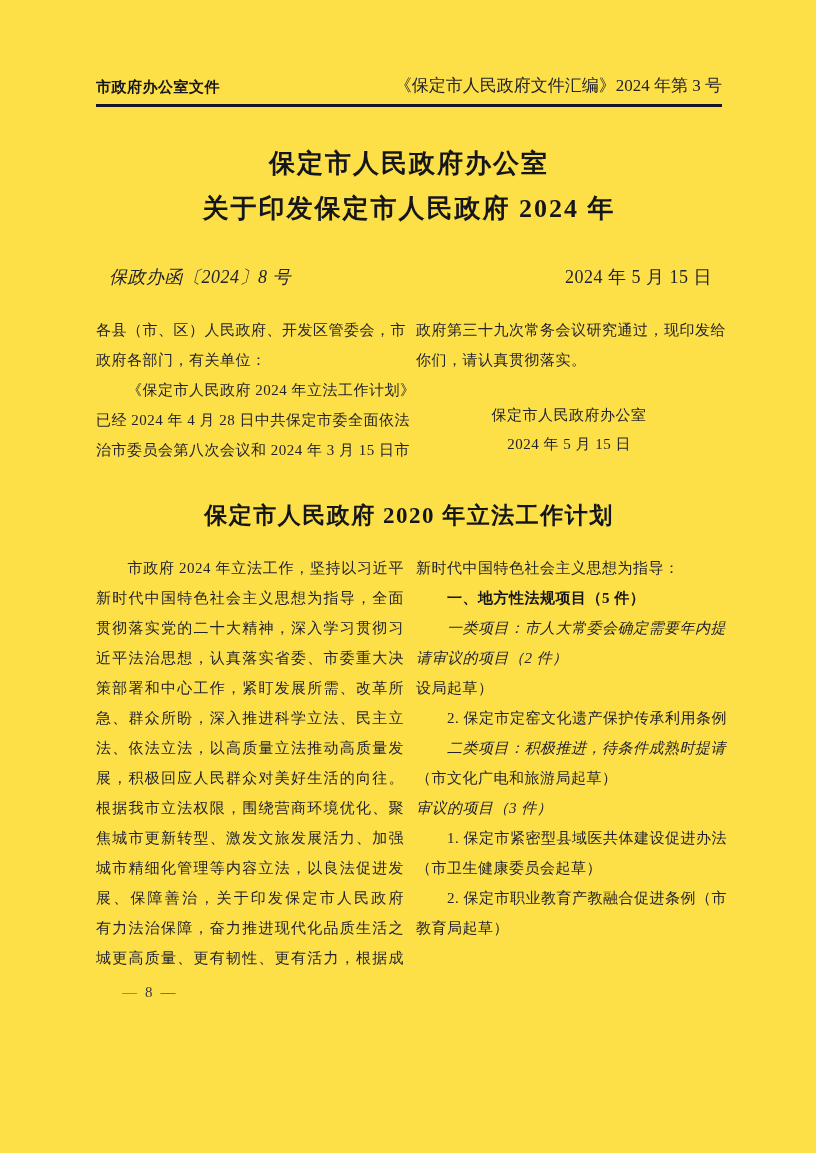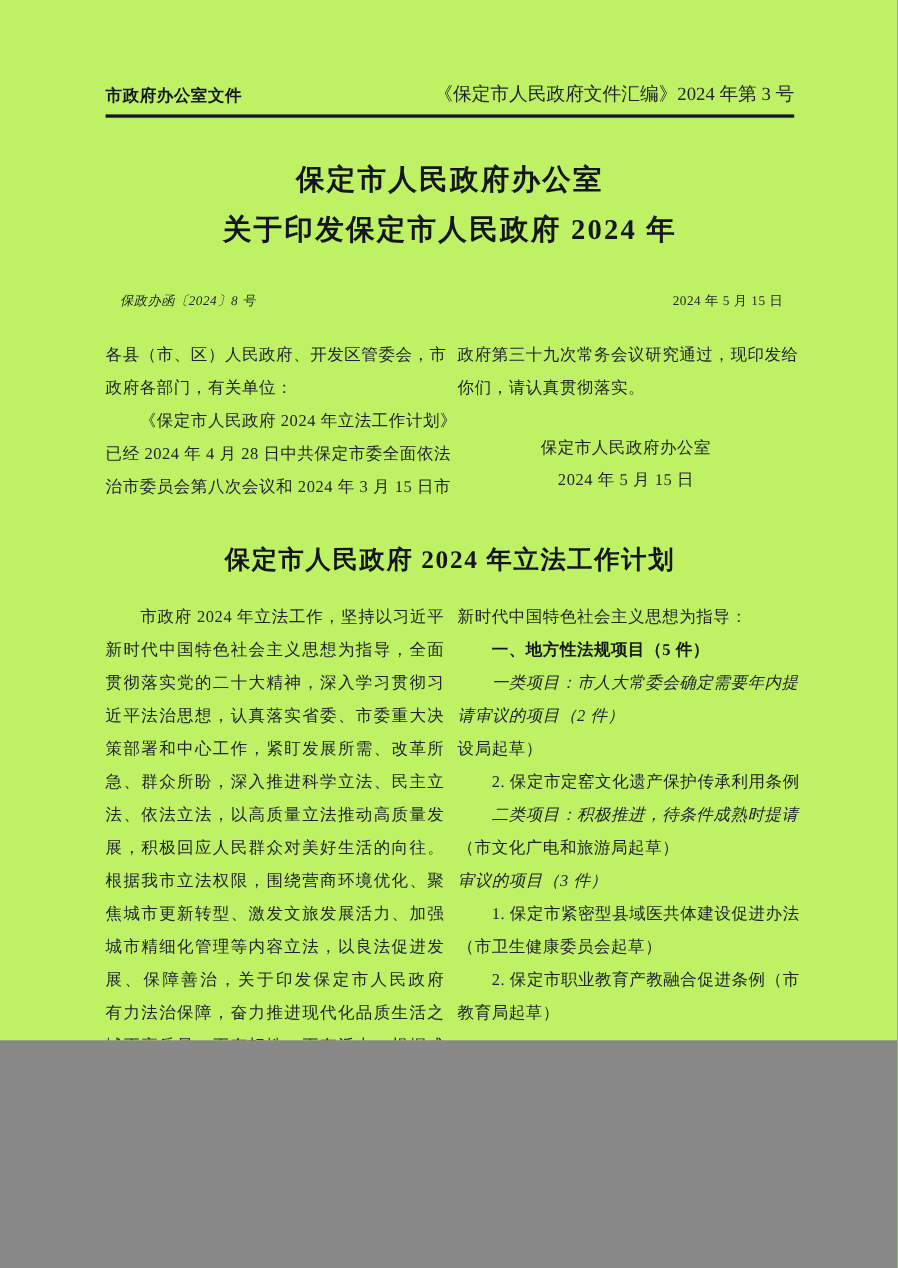--- a/index.html
+++ b/index.html
@@ -1,19 +1,19 @@
 <!DOCTYPE html>
 <html><head>
 <meta charset="utf-8">
 <style>
   html,body{margin:0;padding:0;background:#888;}
   .page{
     position:relative;
-    width:816px;height:946px;
-    background:#bef264;
+    width:816px;height:1153px;
+    background:#fde047;
     font-family:"Liberation Serif","DejaVu Serif",serif;
     color:#23232e;
     overflow:hidden;
     box-sizing:border-box;
   }
   .content{padding:0 94px 0 96px;box-sizing:border-box;}
 
   
   .hdr{
     margin-top:74px;
@@ -32,21 +32,21 @@
     margin-top:34px;
     text-align:center;
     font-size:26px;font-weight:bold;color:#15151c;
     line-height:45px;letter-spacing:2px;
   }
 
   
   .meta{
     margin-top:34px;
     display:flex;justify-content:space-between;
-    font-size:12px;letter-spacing:.5px;
+    font-size:18px;letter-spacing:.5px;
   }
   .meta .num{padding-left:13px;font-style:italic;}
   .meta .date{padding-right:10px;}
 
   
   .cols{display:flex;justify-content:space-between;}
   .col{width:307px;}
   .col-l{width:308px;}
   .col-r{width:306px;}
   .notice-cols{margin-top:26px;}
@@ -119,21 +119,21 @@
             <div class="bodyline full">政府第三十九次常务会议研究通过，现印发给</div>
             <div class="bodyline">你们，请认真贯彻落实。</div>
           </div>
         <div class="sig-block">
           <div class="sig-line">保定市人民政府办公室</div>
           <div class="sig-line">2024 年 5 月 15 日</div>
         </div>
       </div>
     </div>
 
-    <div class="plan-title">保定市人民政府 2024 年立法工作计划</div>
+    <div class="plan-title">保定市人民政府 2020 年立法工作计划</div>
 
     <div class="cols plan-cols">
       <div class="col col-l">
           <div class="bodyline full">　　市政府 2024 年立法工作，坚持以习近平</div>
           <div class="bodyline full">新时代中国特色社会主义思想为指导，全面</div>
           <div class="bodyline full">贯彻落实党的二十大精神，深入学习贯彻习</div>
           <div class="bodyline full">近平法治思想，认真落实省委、市委重大决</div>
           <div class="bodyline full">策部署和中心工作，紧盯发展所需、改革所</div>
           <div class="bodyline full">急、群众所盼，深入推进科学立法、民主立</div>
           <div class="bodyline full">法、依法立法，以高质量立法推动高质量发</div>

